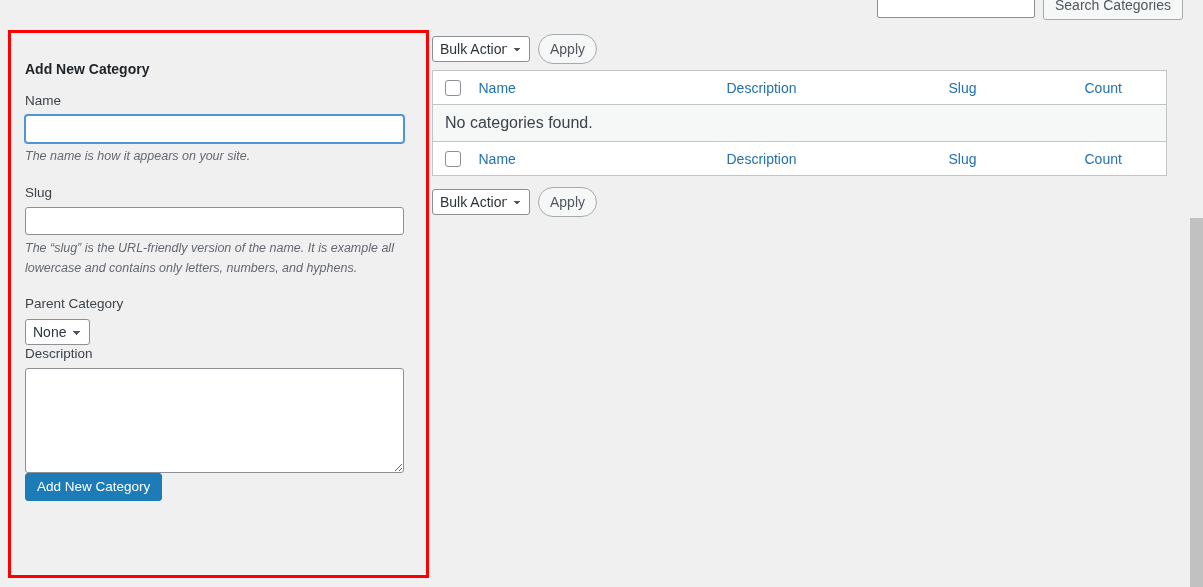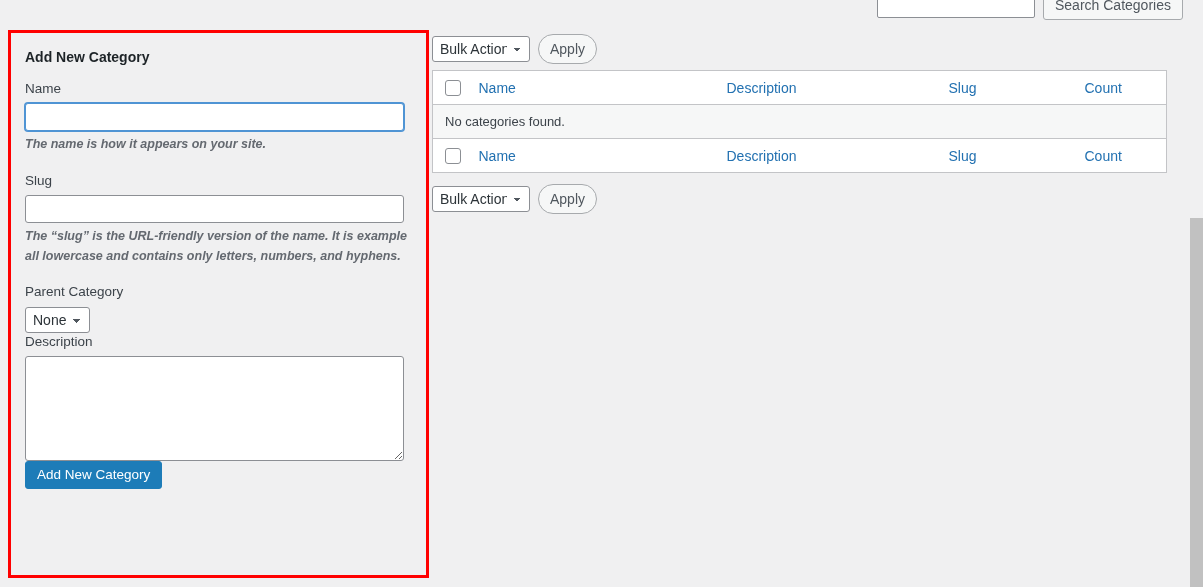--- a/index.html
+++ b/index.html
@@ -62,21 +62,21 @@
   
   #add-category-panel {
     position: absolute;
     left: 8px;
     top: 30px;
     width: 421px;
     height: 548px;
     box-sizing: border-box;
     border: 3px solid #ff0000;
     background: #f0f0f1;
-    padding: 12px 14px 0 14px;
+    padding: 24px 14px 0 14px;
   }
   .panel-title {
     font-size: 14px;
     font-weight: bold;
     color: #1d2327;
     margin: 4px 0 14px 0;
     line-height: 1.2;
   }
   .field-label {
     display: block;
@@ -85,21 +85,20 @@
     margin-bottom: 6px;
     line-height: 1.3;
   }
   .field-help {
     font-size: 12.5px;
     font-style: italic;
     color: #646970;
     line-height: 1.55;
     margin: 4px 0 17px 0;
     max-width: 392px;
-    font-weight: bold;
   }
   .text-input {
     display: block;
     box-sizing: border-box;
     width: 379px;
     height: 28px;
     border: 1px solid #8c8f94;
     border-radius: 3px;
     background: #fff;
     font-family: "Liberation Sans", sans-serif;
@@ -238,21 +237,21 @@
     border: 1px solid #8c8f94;
     border-radius: 3px;
     background: #fff;
     vertical-align: middle;
     cursor: pointer;
   }
   td.no-items {
     background: #f6f7f7;
     border-top: 1px solid #c3c4c7;
     color: #3c434a;
-    font-size: 13px;
+    font-size: 16px;
     padding: 9px 12px;
     height: 32px;
     box-sizing: border-box;
   }
 
   
   #page-scrollbar-track {
     position: absolute;
     right: 0;
     top: 0;

